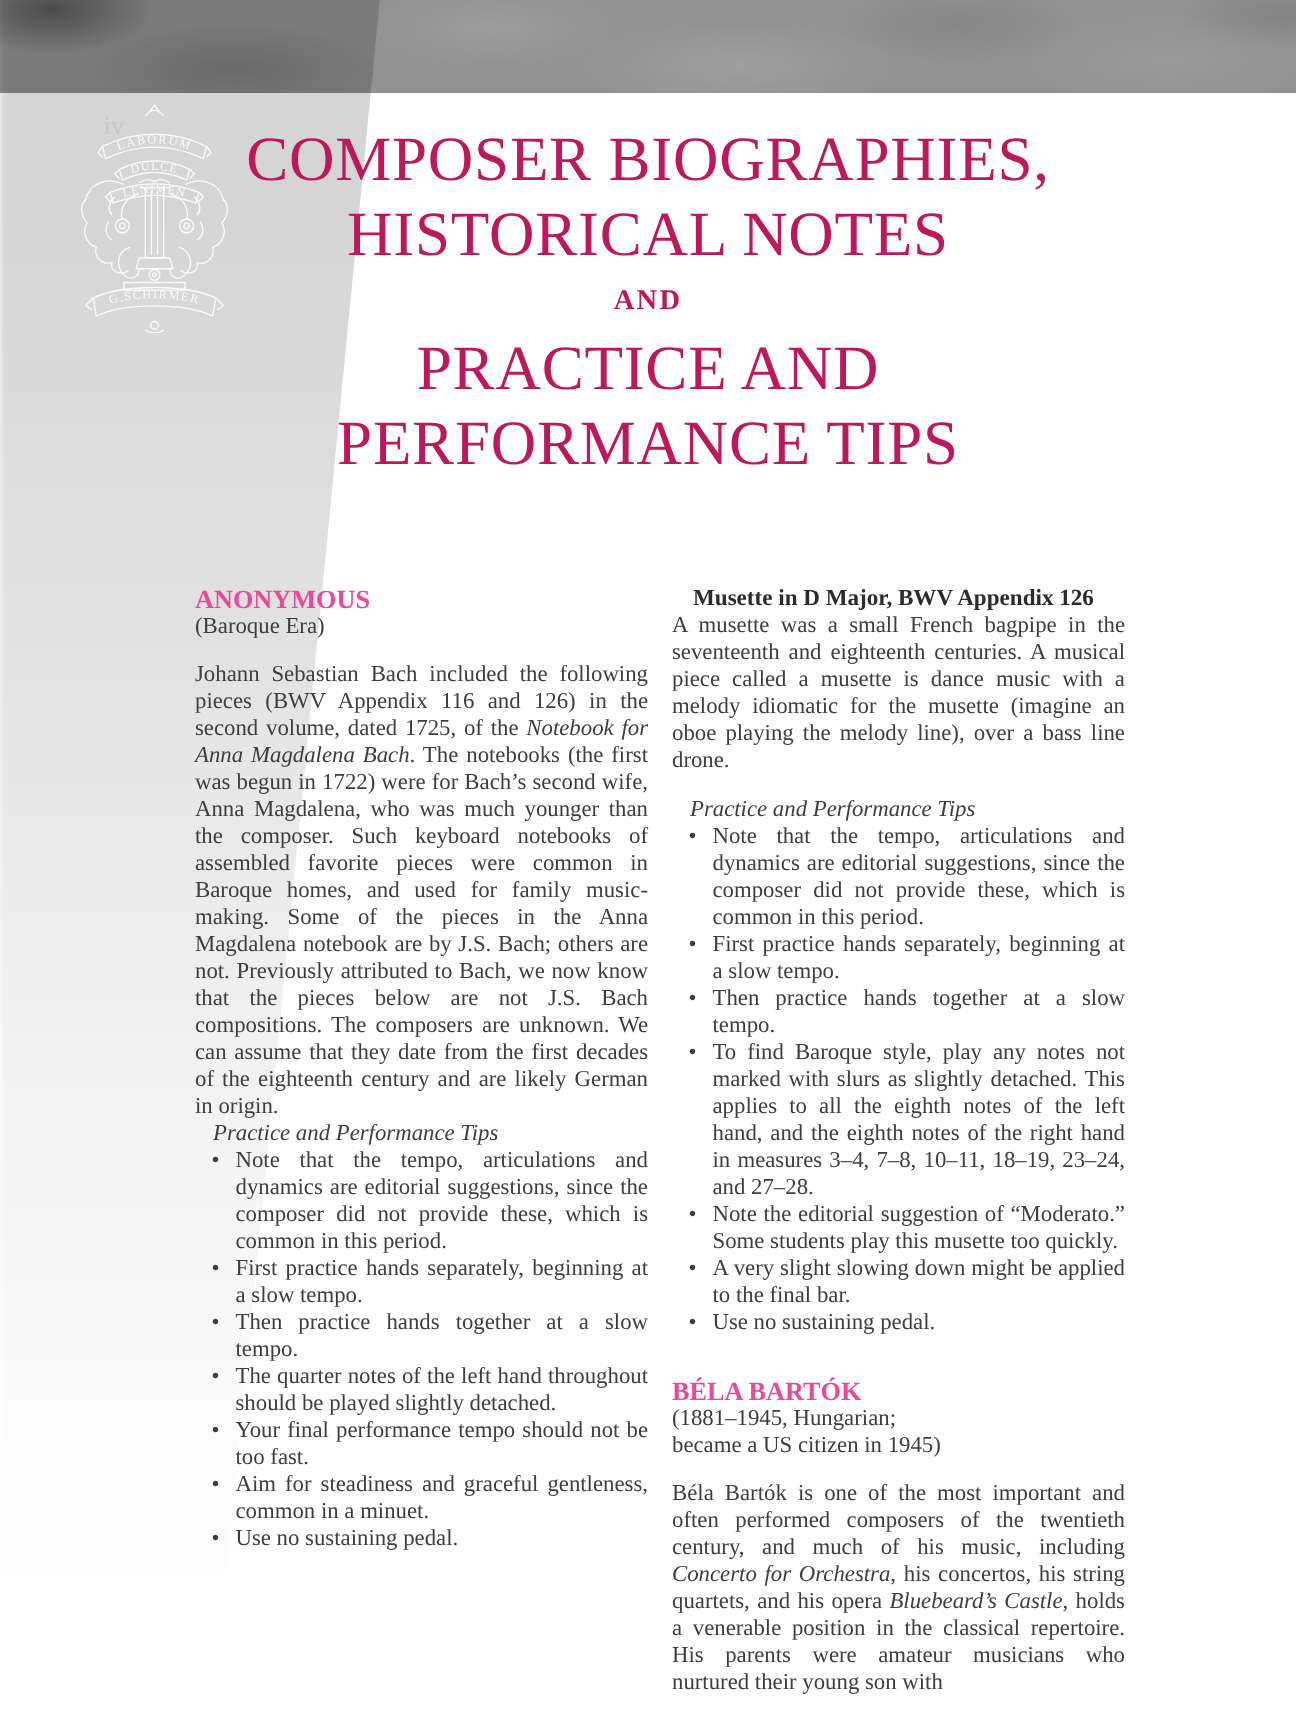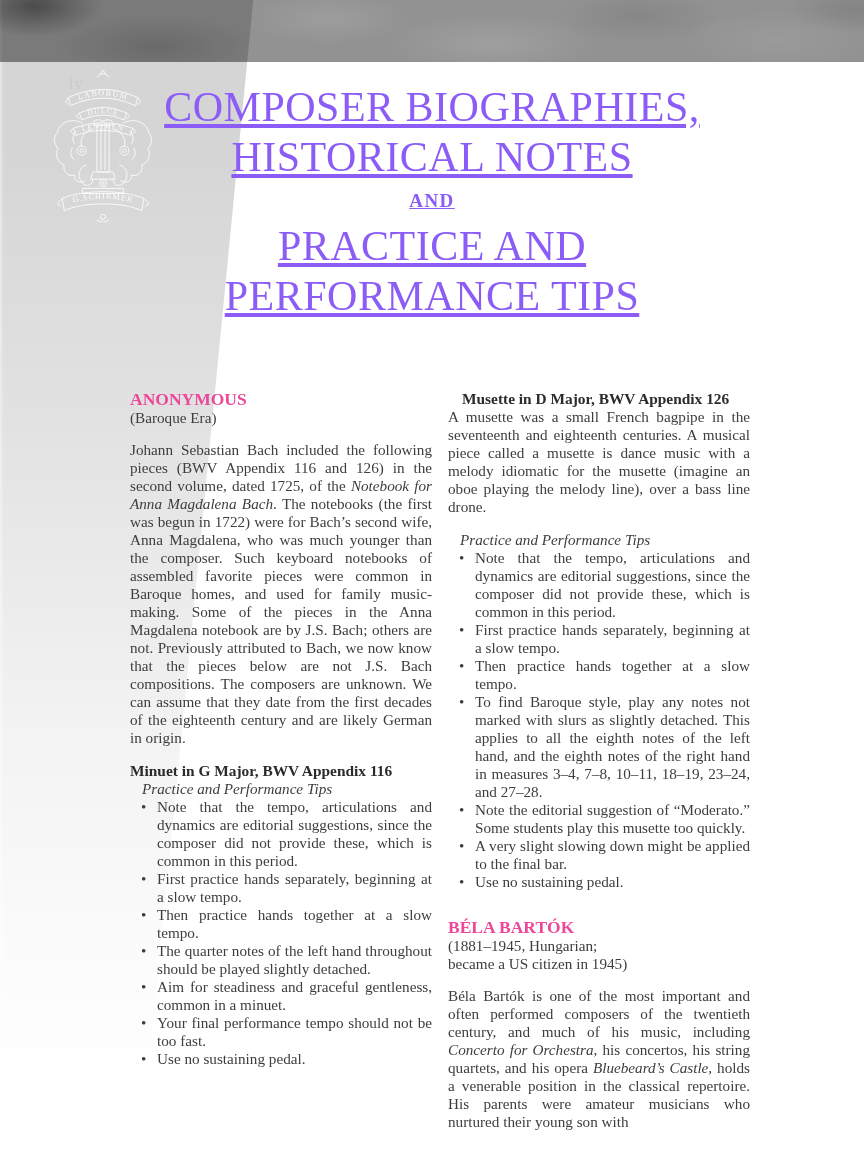--- a/index.html
+++ b/index.html
@@ -34,21 +34,21 @@
   .folio{
     position:absolute;left:69px;top:26px;z-index:3;
     font-size:17px;color:#c9c9c9;letter-spacing:.5px;margin-top:48px;
   }
   
   .crest{position:absolute;left:52px;top:68px;z-index:3;opacity:.92;}
   .crest *{vector-effect:non-scaling-stroke;}
   .crest path,.crest circle,.crest rect,.crest line{fill:none;stroke:#ffffff;stroke-width:.9;}
   .crest text{fill:#ffffff;stroke:none;font-family:"Liberation Serif",serif;}
   
-  .titleblock{position:absolute;left:0;top:82px;width:100%;z-index:4;text-align:center;color:#8b5cf6;text-decoration:underline;}
+  .titleblock{position:absolute;left:0;top:82px;width:100%;z-index:4;text-align:center;color:#be185d;}
   .title-line{font-size:42px;line-height:50px;letter-spacing:.5px;}
   .title-and{font-size:19px;line-height:19px;margin:9px 0 11px 0;letter-spacing:1.5px;font-weight:bold;}
   
   .cols{
     position:absolute;left:130px;top:390px;width:620px;z-index:4;display:flex;gap:16px;
     font-size:15.2px;line-height:18px;color:#3d3d3d;
   }
   .col{width:302px;text-align:justify;}
   .composer-heading{font-size:17.5px;font-weight:bold;color:#ec4899;line-height:19px;margin:0;}
   .composer-sub{line-height:18px;}
@@ -132,29 +132,28 @@
     <div class="title-line">PERFORMANCE TIPS</div>
   </div>
 
   <div class="cols">
 
     <div class="col">
       <h3 class="composer-heading">ANONYMOUS</h3>
       <div class="composer-sub">(Baroque Era)</div>
       <p class="body"><span>Johann Sebastian Bach included the following pieces (BWV Appendix 116 and 126) in the second volume, dated 1725, of the </span><span style="font-style: italic;">Notebook for Anna Magdalena Bach</span><span>. The notebooks (the first was begun in 1722) were for Bach’s second wife, Anna Magdalena, who was much younger than the composer. Such keyboard notebooks of assembled favorite pieces were common in Baroque homes, and used for family music-making. Some of the pieces in the Anna Magdalena notebook are by J.S. Bach; others are not. Previously attributed to Bach, we now know that the pieces below are not J.S. Bach compositions. The composers are unknown. We can assume that they date from the first decades of the eighteenth century and are likely German in origin.</span></p>
 
-      <div class="piece-title">Minuet in G Major, BWV Appendix 116</div>
       <div class="tips-label">Practice and Performance Tips</div>
       <ul class="tips">
         <li>Note that the tempo, articulations and dynamics are editorial suggestions, since the composer did not provide these, which is common in this period.</li>
         <li>First practice hands separately, beginning at a slow tempo.</li>
         <li>Then practice hands together at a slow tempo.</li>
         <li>The quarter notes of the left hand throughout should be played slightly detached.</li>
+        <li>Your final performance tempo should not be too fast.</li>
         <li>Aim for steadiness and graceful gentleness, common in a minuet.</li>
-        <li>Your final performance tempo should not be too fast.</li>
         <li>Use no sustaining pedal.</li>
       </ul>
     </div>
 
     <div class="col">
       <div class="piece-title first">Musette in D Major, BWV Appendix 126</div>
       <p class="body tight">A musette was a small French bagpipe in the seventeenth and eighteenth centuries. A musical piece called a musette is dance music with a melody idiomatic for the musette (imagine an oboe playing the melody line), over a bass line drone.</p>
 
       <div class="tips-label spaced">Practice and Performance Tips</div>
       <ul class="tips">

